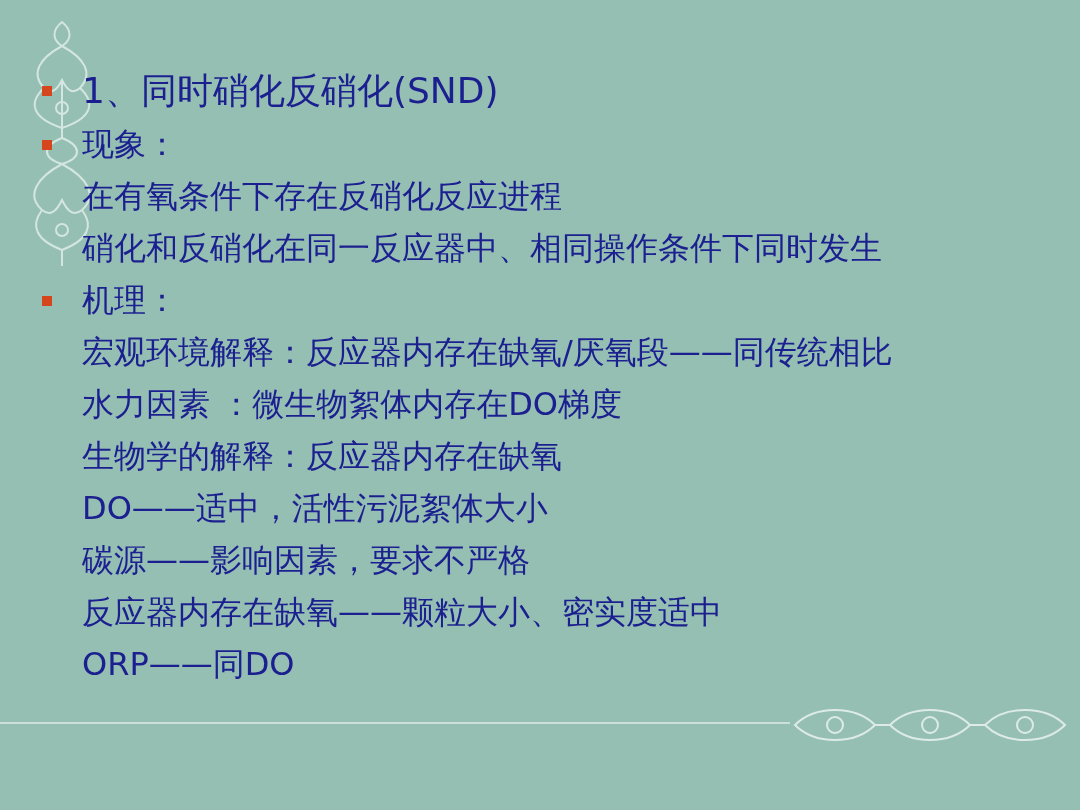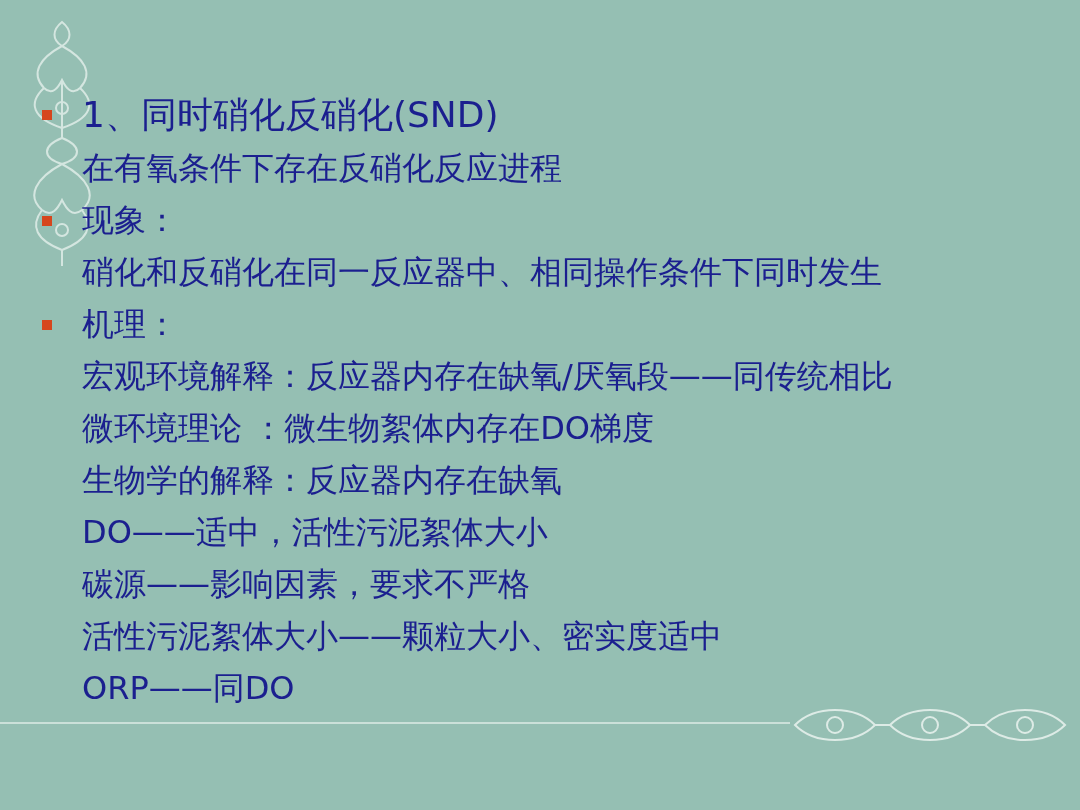--- a/index.html
+++ b/index.html
@@ -15,21 +15,21 @@
   }
   .ornament-bottom {
     position:absolute; left:790px; top:700px; width:290px; height:50px;
     opacity:0.85;
   }
   .rule {
     position:absolute; left:0; top:722px; width:790px; height:2px;
     background:#d8e8e2; opacity:0.8;
   }
   .content {
-    position:absolute; left:40px; top:88px; width:1020px;
+    position:absolute; left:40px; top:64px; width:1020px;
   }
   .line {
     position:relative; height:52px; line-height:52px;
     font-size:32px; color:#1b1f8f; white-space:nowrap;
     padding-left:42px;
   }
   .line.title { font-size:36px; height:54px; line-height:54px; }
   .bullet {
     position:absolute; left:2px; top:22px; width:10px; height:10px;
     background:#d6461d;
@@ -69,49 +69,49 @@
   </g>
 </svg>
 
 <div class="content">
   <div class="line title">
     <span class="bullet"></span>
     <span>1、同时硝化反硝化(SND)</span>
   </div>
 
   <div class="line">
-    <span>在有氧条件下存在反硝化反应进程</span>
+    <span class="bullet"></span>
+    <span>现象：</span>
   </div>
   <div class="line">
-    <span class="bullet"></span>
-    <span>现象：</span>
+    <span>在有氧条件下存在反硝化反应进程</span>
   </div>
   <div class="line">
     <span>硝化和反硝化在同一反应器中、相同操作条件下同时发生</span>
   </div>
 
   <div class="line">
     <span class="bullet"></span>
     <span>机理：</span>
   </div>
   <div class="line">
     <span>宏观环境解释：反应器内存在缺氧/厌氧段——同传统相比</span>
   </div>
   <div class="line">
-    <span>微环境理论 ：微生物絮体内存在DO梯度</span>
+    <span>水力因素 ：微生物絮体内存在DO梯度</span>
   </div>
   <div class="line">
     <span>生物学的解释：反应器内存在缺氧</span>
   </div>
 
   <div class="line">
     <span>DO——适中，活性污泥絮体大小</span>
   </div>
   <div class="line">
     <span>碳源——影响因素，要求不严格</span>
   </div>
   <div class="line">
-    <span>活性污泥絮体大小——颗粒大小、密实度适中</span>
+    <span>反应器内存在缺氧——颗粒大小、密实度适中</span>
   </div>
   <div class="line">
     <span>ORP——同DO</span>
   </div>
 </div>
 
 </body></html>

